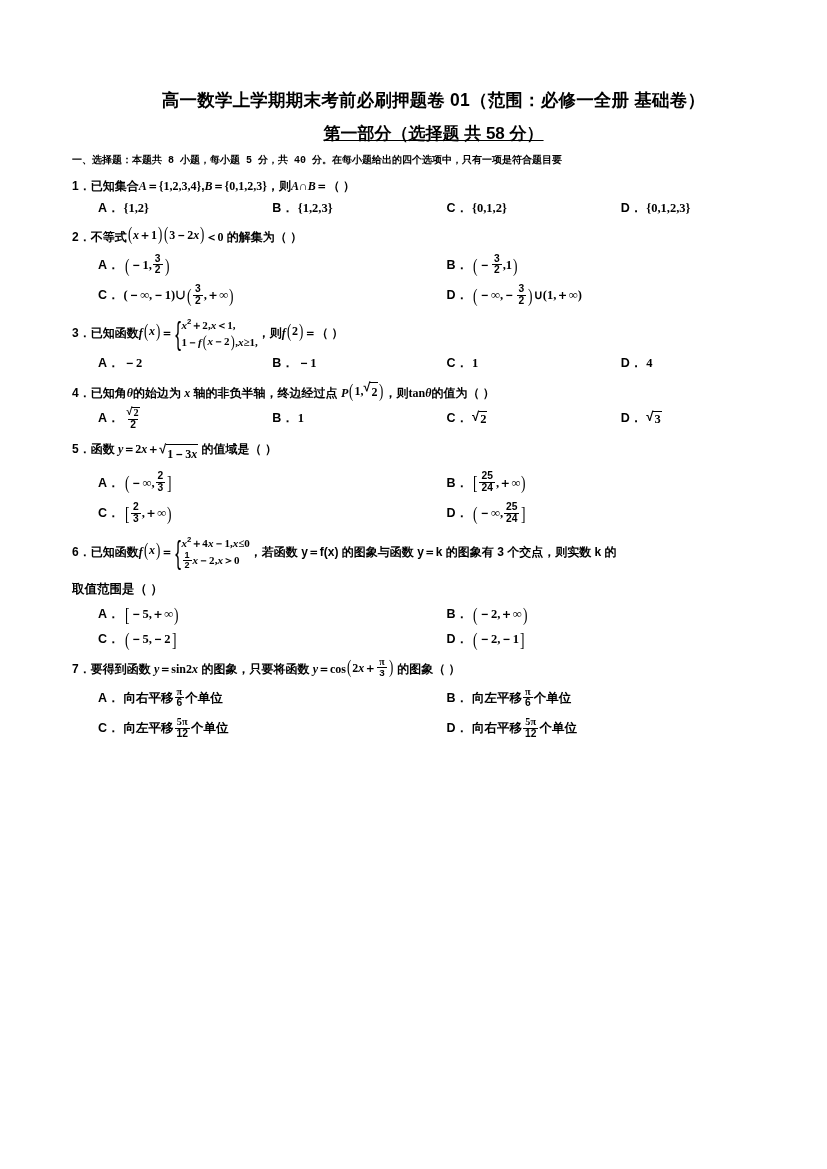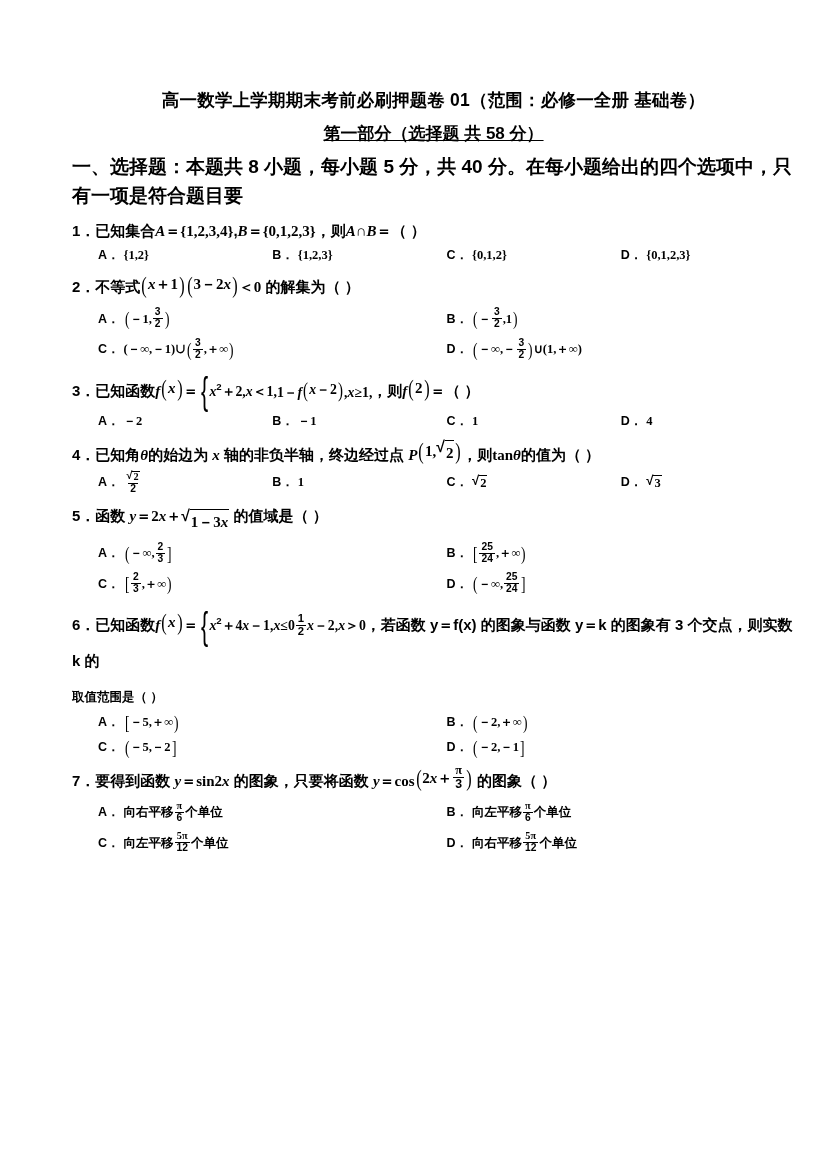--- a/index.html
+++ b/index.html
@@ -32,32 +32,32 @@
   }
   .part-title {
     font-family: "Liberation Sans", sans-serif;
     font-weight: bold;
     font-size: 17px;
     text-align: center;
     margin: 10px 0 8px 0;
     text-decoration: underline;
   }
   .section-head {
-    font-family: Liberation Sans, sans-serif;
-    font-weight: bold;
-    font-size: 19px;
+    font-family: Liberation Mono, monospace;
+    font-weight: bold;
+    font-size: 10px;
     line-height: 1.5;
     margin: 6px 0 6px 0;
     text-indent: 0;
   }
   .section-head .indent2 { display:block; }
   .q {
     font-family: "Liberation Sans", sans-serif;
     font-weight: bold;
-    font-size: 15px;
+    font-size: 12px;
     line-height: 1.55;
     margin: 9px 0 2px 0;
   }
   .q-num { }
   .opts {
     display: flex;
     font-family: "Liberation Sans", sans-serif;
     font-weight: bold;
     font-size: 12.5px;
     margin: 4px 0 2px 26px;
@@ -116,21 +116,21 @@
   }
   .cases .brace {
     font-size: 2.6em;
     line-height: 0.62;
     font-weight: normal;
     transform: scaleX(0.55);
     display: inline-block;
   }
   .cases .rows {
     display: inline-flex;
-    flex-direction: row;
+    flex-direction: column;
     font-size: 0.92em;
     line-height: 1.5;
     margin-left: -2px;
     justify-content: space-between;
   }
   .q.tall { line-height: 2.4; }
   .wrapline { margin: 10px 0 2px 0; font-family: "Liberation Sans", sans-serif; font-weight: bold; font-size: 12.5px;}
 </style>
 </head>
 <body>

